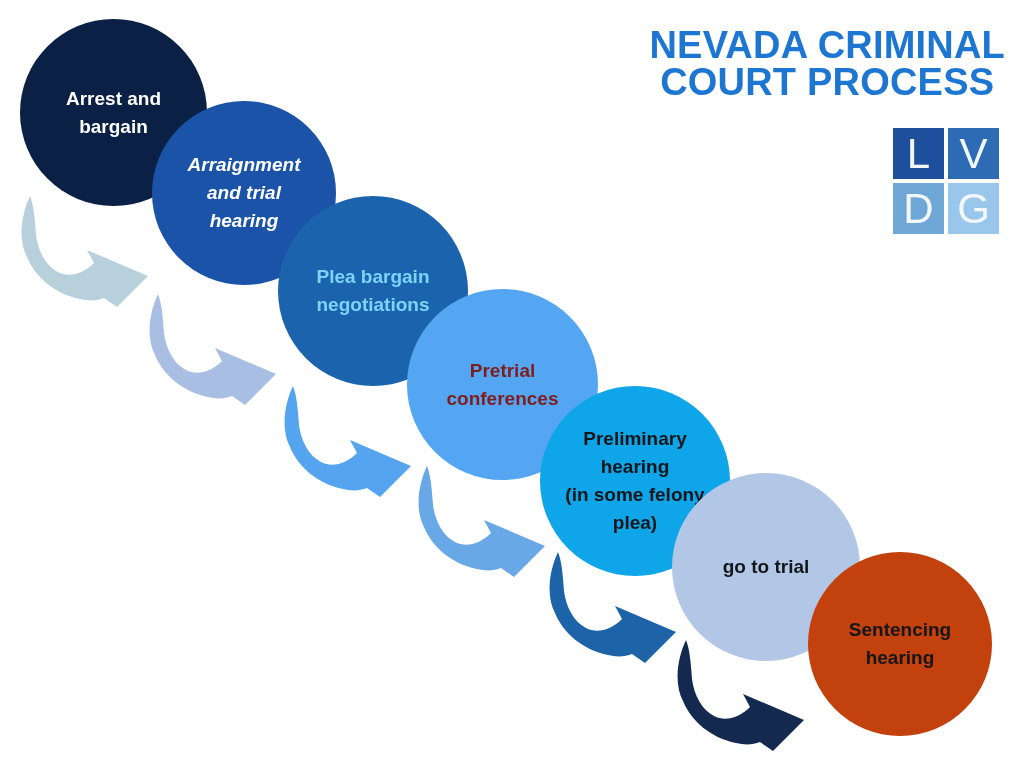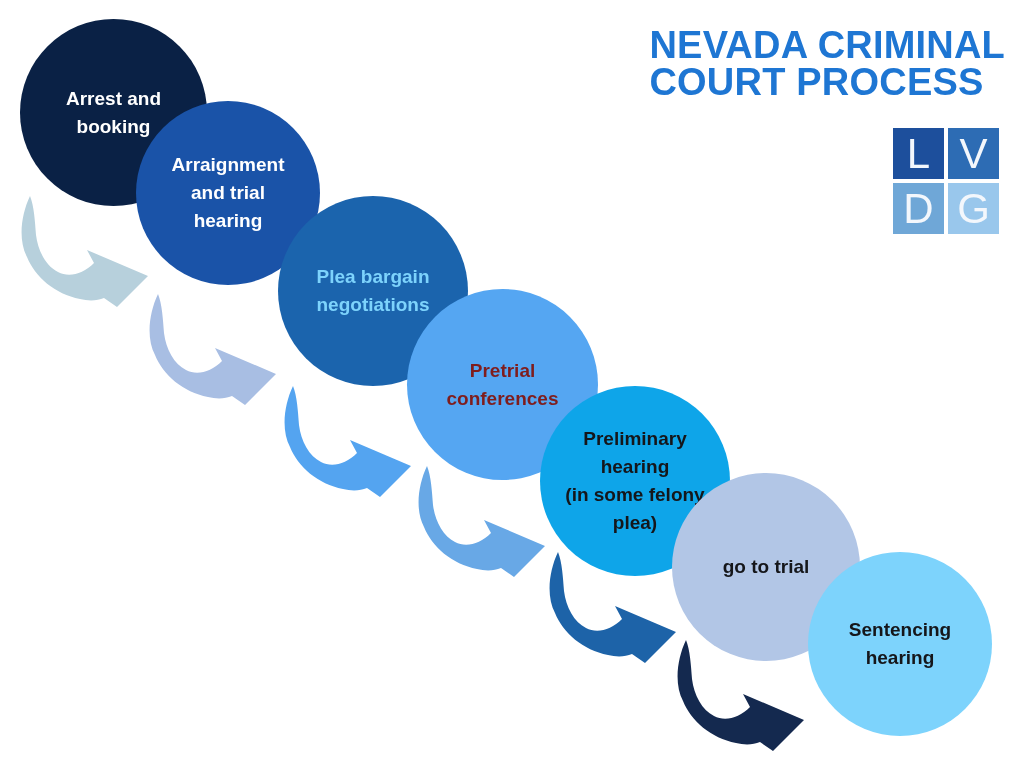--- a/index.html
+++ b/index.html
@@ -6,41 +6,41 @@
   #canvas{
     position:relative;
     width:1024px;height:773px;
     background:#ffffff;
     overflow:hidden;
     font-family:"Liberation Sans", sans-serif;
   }
   
   .title{
     position:absolute;top:27px;right:19px;
-    text-align:left;font-weight:700;
+    text-align:center;font-weight:700;
     font-size:38px;line-height:37px;letter-spacing:0.2px;
   }
   .title span{display:block;}
   
   .logo{
     position:absolute;left:893px;top:128px;
     display:grid;grid-template-columns:51px 51px;grid-template-rows:51px 51px;gap:4px;
   }
   .logo-cell{
     display:flex;align-items:center;justify-content:center;
     color:#f3f7fc;font-size:42px;font-weight:400;line-height:1;
   }
   
   .circle{
     position:absolute;border-radius:50%;
     display:flex;flex-direction:column;align-items:center;justify-content:center;
     text-align:center;font-weight:700;font-size:19px;line-height:28px;
   }
   .c1{left:20px;top:19px;width:187px;height:187px;}
-  .c2{left:136px;top:101px;width:184px;height:184px;}
+  .c2{left:152px;top:101px;width:184px;height:184px;font-style:italic;}
   .c3{left:278px;top:196px;width:190px;height:190px;}
   .c4{left:407px;top:289px;width:191px;height:191px;}
   .c5{left:540px;top:386px;width:190px;height:190px;}
   .c6{left:672px;top:473px;width:188px;height:188px;}
   .c7{left:808px;top:552px;width:184px;height:184px;}
   
   .arrow{position:absolute;width:130px;height:117px;}
   .a1{left:20px;top:193px;}
   .a2{left:148px;top:291px;}
   .a3{left:283px;top:383px;}
@@ -86,21 +86,21 @@
       <svg class="arrow a5" viewBox="0 0 130 117">
         <use href="#swoosh-path" fill="#1d63a8"></use>
       </svg>
       <svg class="arrow a6" viewBox="0 0 130 117">
         <use href="#swoosh-path" fill="#14294f"></use>
       </svg>
     </div>
   <div class="layer">
       <div class="circle c1" style="background: rgb(10, 33, 69); color: rgb(255, 255, 255);">
         <div>Arrest and</div>
-        <div>booking</div>
+        <div>bargain</div>
       </div>
       <div class="circle c2" style="background: rgb(26, 83, 168); color: rgb(255, 255, 255);">
         <div>Arraignment</div>
         <div>and trial</div>
         <div>hearing</div>
       </div>
       <div class="circle c3" style="background: rgb(27, 100, 173); color: #7dd3fc;">
         <div>Plea bargain</div>
         <div>negotiations</div>
       </div>
@@ -110,21 +110,21 @@
       </div>
       <div class="circle c5" style="background: #0ea5e9; color: rgb(21, 22, 26);">
         <div>Preliminary</div>
         <div>hearing</div>
         <div>(in some felony</div>
         <div>plea)</div>
       </div>
       <div class="circle c6" style="background: rgb(178, 198, 230); color: rgb(21, 22, 26);">
         <div>go to trial</div>
       </div>
-      <div class="circle c7" style="background: #7dd3fc; color: rgb(21, 22, 26);">
+      <div class="circle c7" style="background: #c2410c; color: rgb(21, 22, 26);">
         <div>Sentencing</div>
         <div>hearing</div>
       </div>
     </div>
 
   <div class="title" style="color: rgb(30, 118, 211);">
     <span>NEVADA CRIMINAL</span>
     <span>COURT PROCESS</span>
   </div>
 

